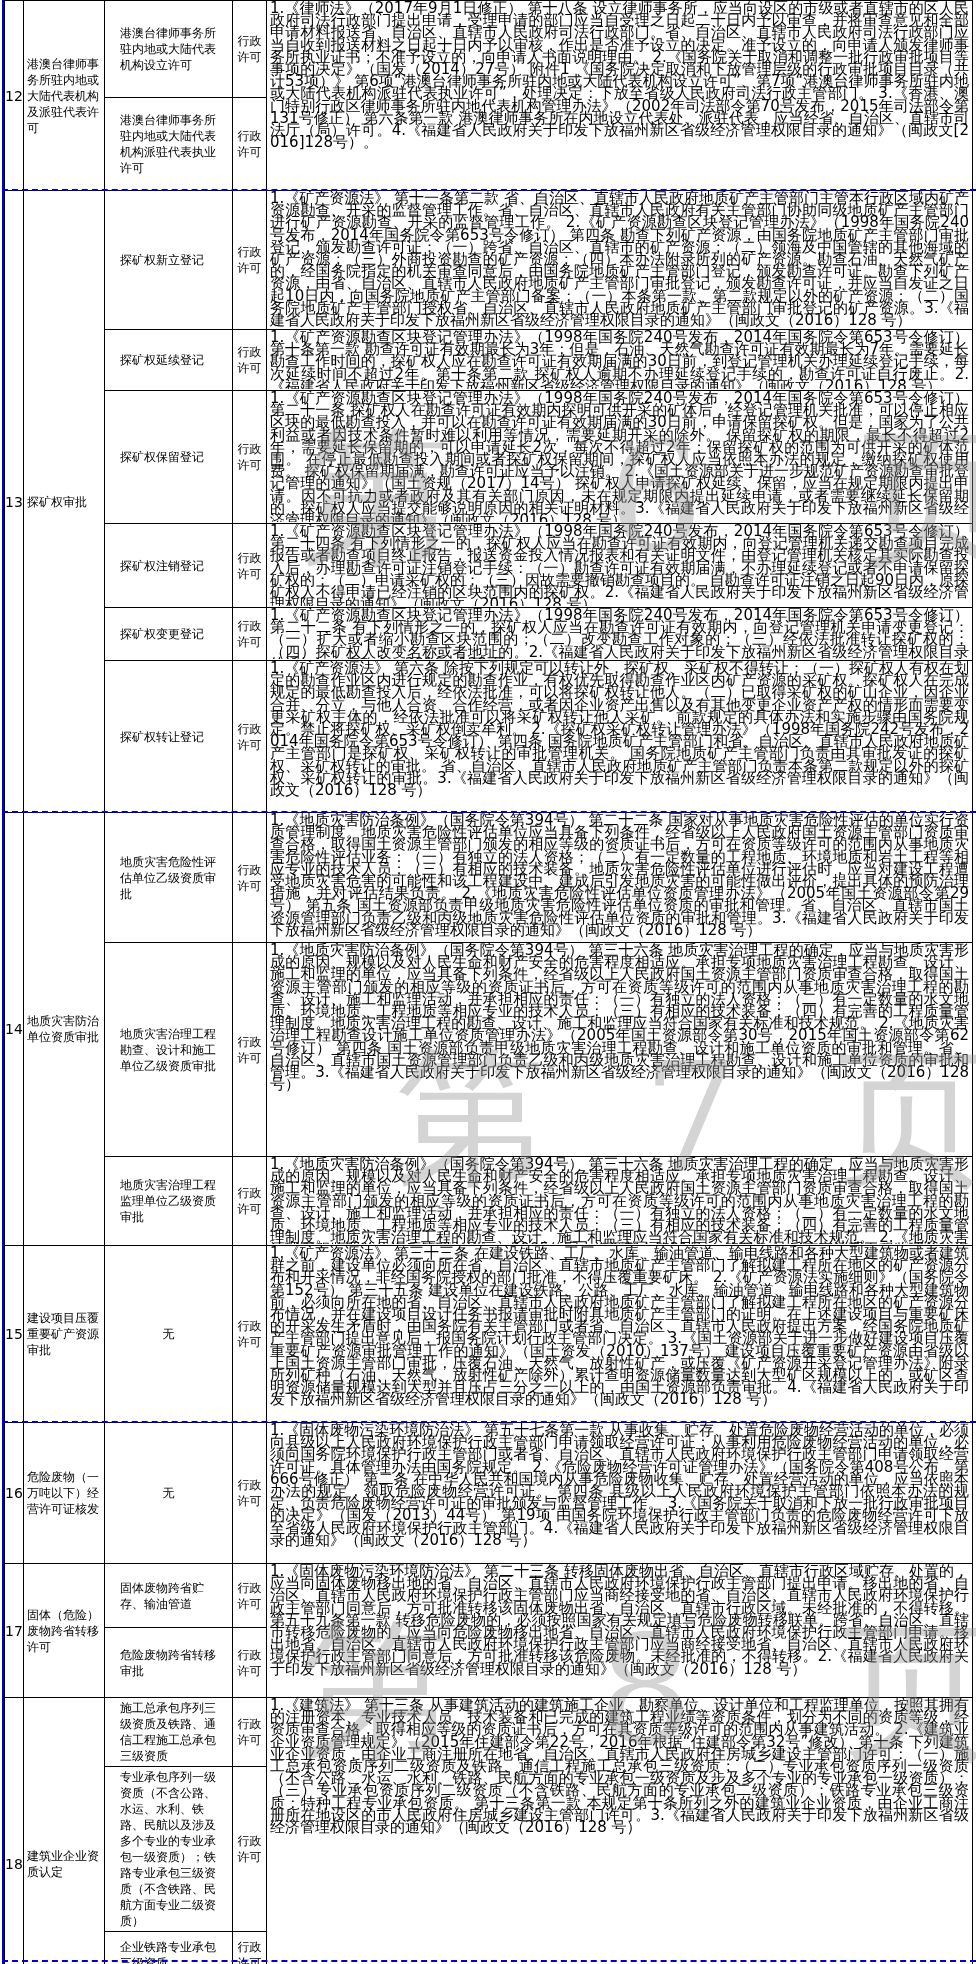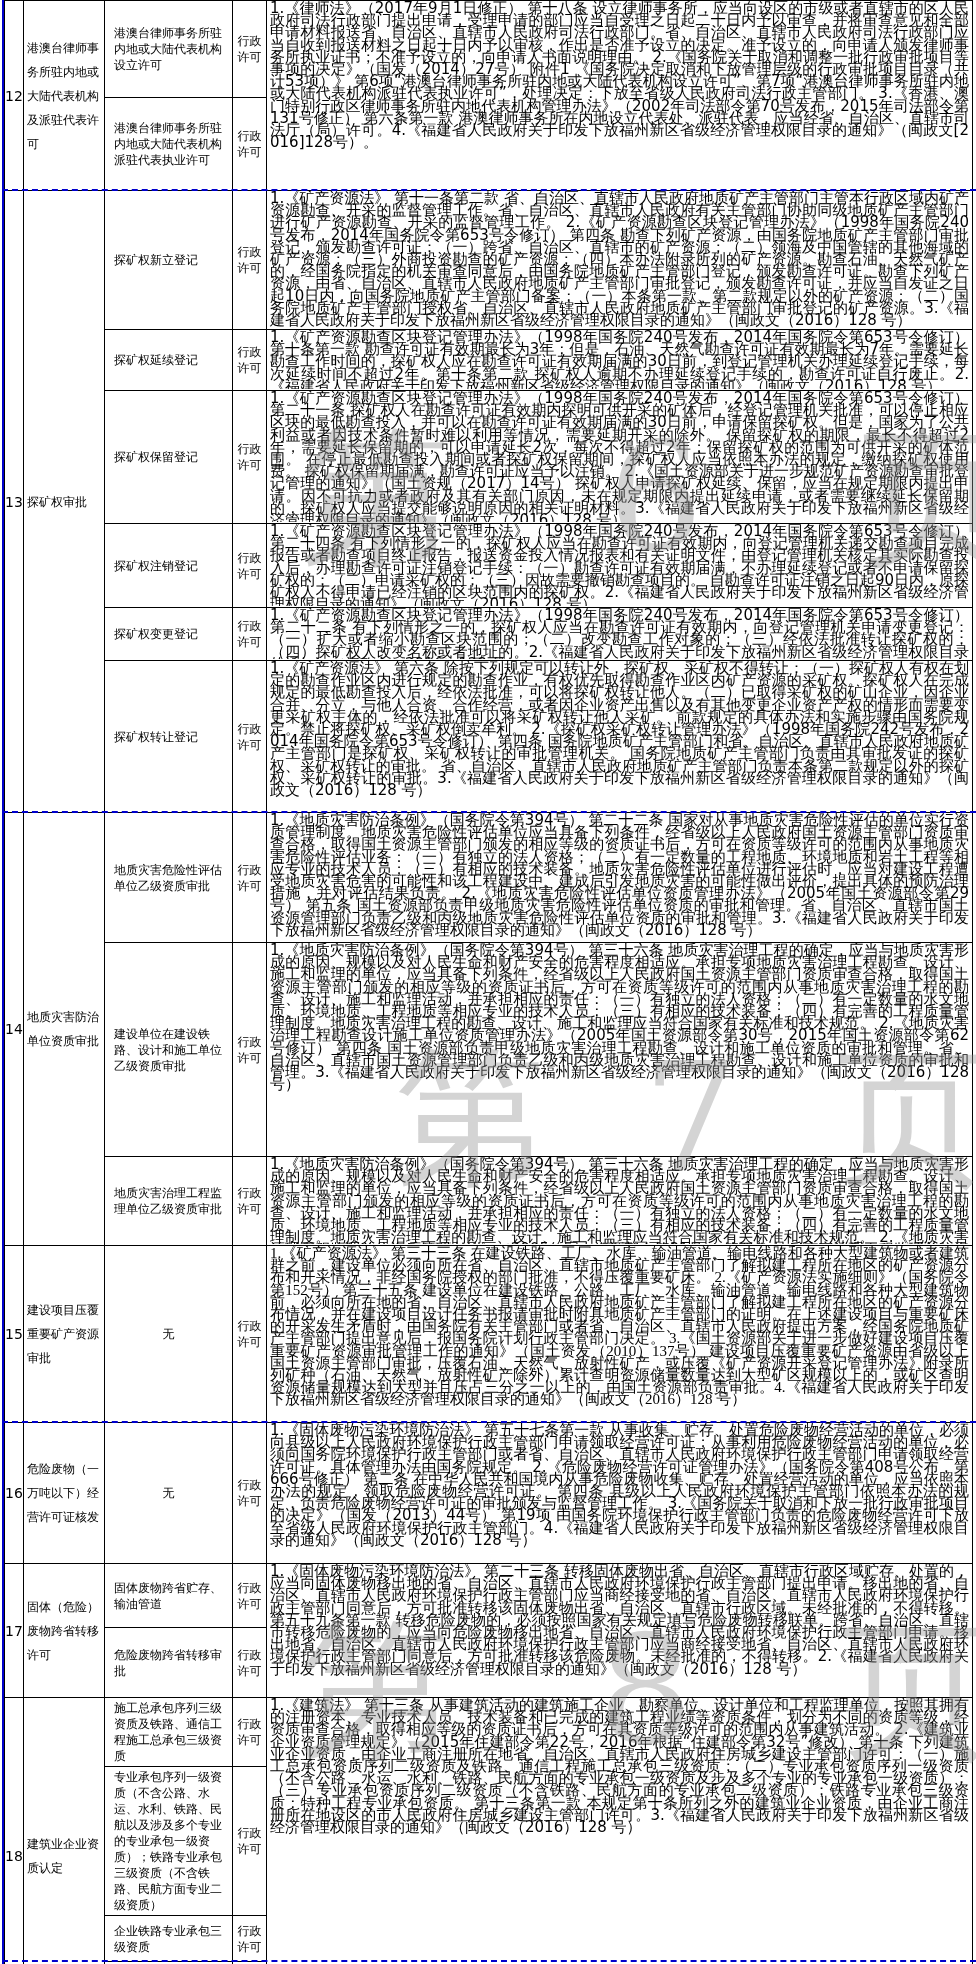--- a/index.html
+++ b/index.html
@@ -2,22 +2,22 @@
 <html lang="zh"><head>
 <meta charset="utf-8">
 <style>
   html,body{margin:0;padding:0;background:#ffffff;color:#000;
     font-family:"DejaVu Sans","Liberation Sans",sans-serif;}
   #page{position:relative;width:976px;height:1964px;overflow:hidden;background:#fff;}
   table#approval-table{border-collapse:collapse;table-layout:fixed;width:968px;
     margin-left:4px;position:relative;z-index:1;background:transparent;}
   td{border:1px solid #000;padding:0;overflow:hidden;vertical-align:middle;}
   td.num{text-align:center;font-size:14px;}
-  td.cat{font-size:12px;line-height:24px;padding:2px 3px;}
-  td.item{font-size:12px;line-height:16px;padding:2px 9px;}
+  td.cat{font-size:12px;line-height:16px;padding:2px 3px;}
+  td.item{font-size:12px;line-height:16px;padding:2px 15px;}
   td.item.center{text-align:center;}
   td.type{text-align:center;font-size:12px;line-height:16px;padding:1px;}
   td.legal{vertical-align:top;}
   .legal-clip{overflow:hidden;display:flex;align-items:flex-start;padding:1px 3px;}
   .legal-clip.middle{align-items:flex-start;}
   .legal-text{font-size:15px;line-height:12.2px;text-align:justify;word-break:break-all;}
   .pbreak{position:absolute;left:2px;right:0;height:0;border-top:2px dashed #0000cc;z-index:2;}
   .vline{position:absolute;left:2px;top:0;height:100%;width:0;border-left:2px solid #0000cc;z-index:2;}
   .watermark{position:absolute;z-index:3;pointer-events:none;white-space:nowrap;
     color:#8f8f8f;opacity:0.38;font-size:150px;line-height:150px;
@@ -117,21 +117,21 @@
           <td class="cat" rowspan="3">地质灾害防治单位资质审批</td>
           <td class="item">地质灾害危险性评估单位乙级资质审批</td>
           <td class="type">行政许可</td>
           <td class="legal">
             <div class="legal-clip" style="height: 126px;">
               <span class="legal-text">1.《地质灾害防治条例》（国务院令第394号） 第二十二条 国家对从事地质灾害危险性评估的单位实行资质管理制度。地质灾害危险性评估单位应当具备下列条件，经省级以上人民政府国土资源主管部门资质审查合格，取得国土资源主管部门颁发的相应等级的资质证书后，方可在资质等级许可的范围内从事地质灾害危险性评估业务：（一）有独立的法人资格；（二）有一定数量的工程地质、环境地质和岩土工程等相应专业的技术人员；（三）有相应的技术装备。地质灾害危险性评估单位进行评估时，应当对建设工程遭受地质灾害危害的可能性和该工程建设中、建成后引发地质灾害的可能性做出评价，提出具体的预防治理措施，并对评估结果负责。 2.《地质灾害危险性评估单位资质管理办法》（2005年国土资源部令第29号） 第五条 国土资源部负责甲级地质灾害危险性评估单位资质的审批和管理。省、自治区、直辖市国土资源管理部门负责乙级和丙级地质灾害危险性评估单位资质的审批和管理。3.《福建省人民政府关于印发下放福州新区省级经济管理权限目录的通知》（闽政文（2016）128 号）</span>
             </div>
           </td>
         </tr>
         <tr style="height: 214px;">
-          <td class="item">建设单位在建设铁路、设计和施工单位乙级资质审批</td>
+          <td class="item">地质灾害治理工程勘查、设计和施工单位乙级资质审批</td>
           <td class="type">行政许可</td>
           <td class="legal">
             <div class="legal-clip" style="height: 210px;">
               <span class="legal-text">1.《地质灾害防治条例》（国务院令第394号） 第三十六条 地质灾害治理工程的确定，应当与地质灾害形成的原因、规模以及对人民生命和财产安全的危害程度相适应。承担专项地质灾害治理工程勘查、设计、施工和监理的单位，应当具备下列条件，经省级以上人民政府国土资源主管部门资质审查合格，取得国土资源主管部门颁发的相应等级的资质证书后，方可在资质等级许可的范围内从事地质灾害治理工程的勘查、设计、施工和监理活动，并承担相应的责任：（一）有独立的法人资格；（二）有一定数量的水文地质、环境地质、工程地质等相应专业的技术人员；（三）有相应的技术装备；（四）有完善的工程质量管理制度。地质灾害治理工程的勘查、设计、施工和监理应当符合国家有关标准和技术规范。 2.《地质灾害治理工程勘查设计施工单位资质管理办法》（2005年国土资源部令第30号，2015年国土资源部令第62号修订） 第四条 国土资源部负责甲级地质灾害治理工程勘查、设计和施工单位资质的审批和管理。省、自治区、直辖市国土资源管理部门负责乙级和丙级地质灾害治理工程勘查、设计和施工单位资质的审批和管理。3.《福建省人民政府关于印发下放福州新区省级经济管理权限目录的通知》（闽政文（2016）128 号）</span>
             </div>
           </td>
         </tr>
         <tr style="height: 89px;">
           <td class="item">地质灾害治理工程监理单位乙级资质审批</td>
           <td class="type">行政许可</td>
@@ -140,21 +140,21 @@
               <span class="legal-text">1.《地质灾害防治条例》（国务院令第394号） 第三十六条 地质灾害治理工程的确定，应当与地质灾害形成的原因、规模以及对人民生命和财产安全的危害程度相适应。承担专项地质灾害治理工程勘查、设计、施工和监理的单位，应当具备下列条件，经省级以上人民政府国土资源主管部门资质审查合格，取得国土资源主管部门颁发的相应等级的资质证书后，方可在资质等级许可的范围内从事地质灾害治理工程的勘查、设计、施工和监理活动，并承担相应的责任：（一）有独立的法人资格；（二）有一定数量的水文地质、环境地质、工程地质等相应专业的技术人员；（三）有相应的技术装备；（四）有完善的工程质量管理制度。地质灾害治理工程的勘查、设计、施工和监理应当符合国家有关标准和技术规范。 2.《地质灾害治理工程监理单位资质管理办法》（2005年国土资源部令第31号） 第四条 地质灾害治理工程监理单位资质分为甲、乙、丙三个等级。国土资源部负责甲级地质灾害治理工程监理单位资质的审批和管理。省、自治区、直辖市国土资源管理部门负责乙级和丙级地质灾害治理工程监理单位资质的审批和管理。3.《福建省人民政府关于印发下放福州新区省级经济管理权限目录的通知》（闽政文（2016）128 号）</span>
             </div>
           </td>
         </tr>
         <tr style="height: 177px;">
           <td class="num">15</td>
           <td class="cat">建设项目压覆重要矿产资源审批</td>
           <td class="item center">无</td>
           <td class="type">行政许可</td>
           <td class="legal">
-            <div class="legal-clip" style="height: 173px; font-family: Liberation Serif, serif;">
+            <div class="legal-clip" style="height: 173px;">
               <span class="legal-text">1.《矿产资源法》 第三十三条 在建设铁路、工厂、水库、输油管道、输电线路和各种大型建筑物或者建筑群之前，建设单位必须向所在省、自治区、直辖市地质矿产主管部门了解拟建工程所在地区的矿产资源分布和开采情况，非经国务院授权的部门批准，不得压覆重要矿床。 2.《矿产资源法实施细则》（国务院令第152号） 第三十五条 建设单位在建设铁路、公路、工厂、水库、输油管道、输电线路和各种大型建筑物前，必须向所在地的省、自治区、直辖市人民政府地质矿产主管部门了解拟建工程所在地区的矿产资源分布情况，并在建设项目设计任务书报请审批时附具地质矿产主管部门的证明。在上述建设项目与重要矿床的开采发生矛盾时，由国务院有关主管部门或者省、自治区、直辖市人民政府提出方案，经国务院地质矿产主管部门提出意见后，报国务院计划行政主管部门决定。 3.《国土资源部关于进一步做好建设项目压覆重要矿产资源审批管理工作的通知》（国土资发（2010）137号） 建设项目压覆重要矿产资源由省级以上国土资源主管部门审批，压覆石油、天然气、放射性矿产，或压覆《矿产资源开采登记管理办法》附录所列矿种（石油、天然气、放射性矿产除外）累计查明资源储量数量达到大型矿区规模以上的，或矿区查明资源储量规模达到大型并且压占三分之一以上的，由国土资源部负责审批。4.《福建省人民政府关于印发下放福州新区省级经济管理权限目录的通知》（闽政文（2016）128 号）</span>
             </div>
           </td>
         </tr>
         <tr style="height: 141px;">
           <td class="num">16</td>
           <td class="cat">危险废物（一万吨以下）经营许可证核发</td>
           <td class="item center">无</td>
           <td class="type">行政许可</td>
           <td class="legal">

